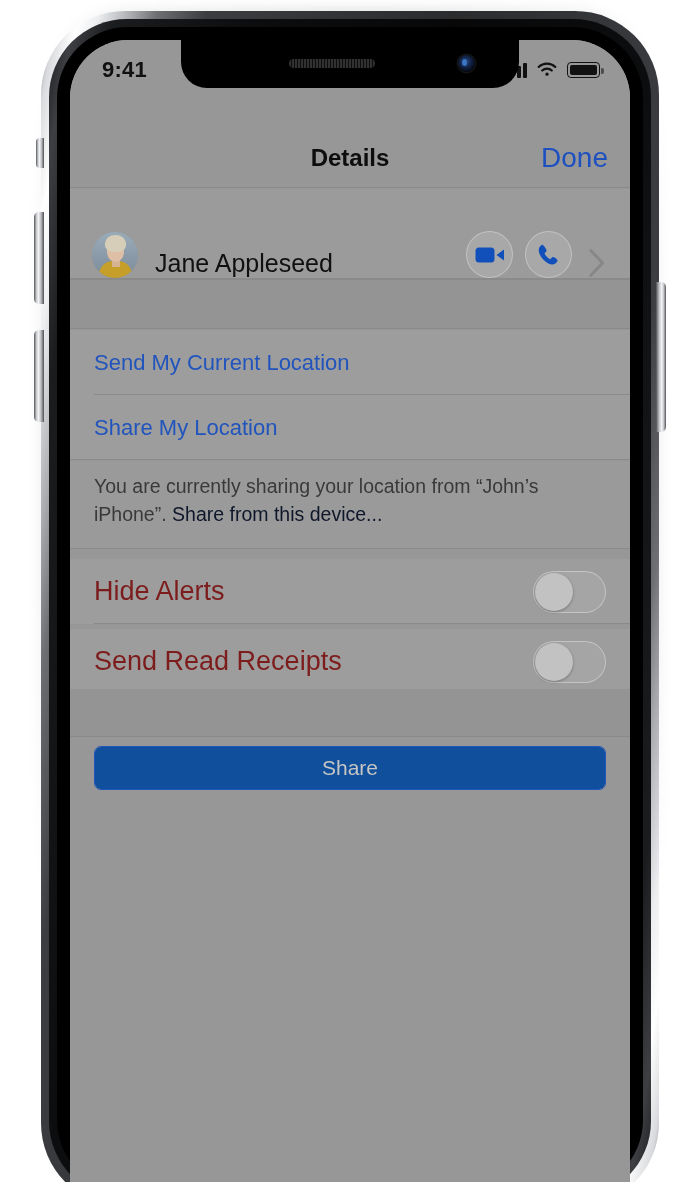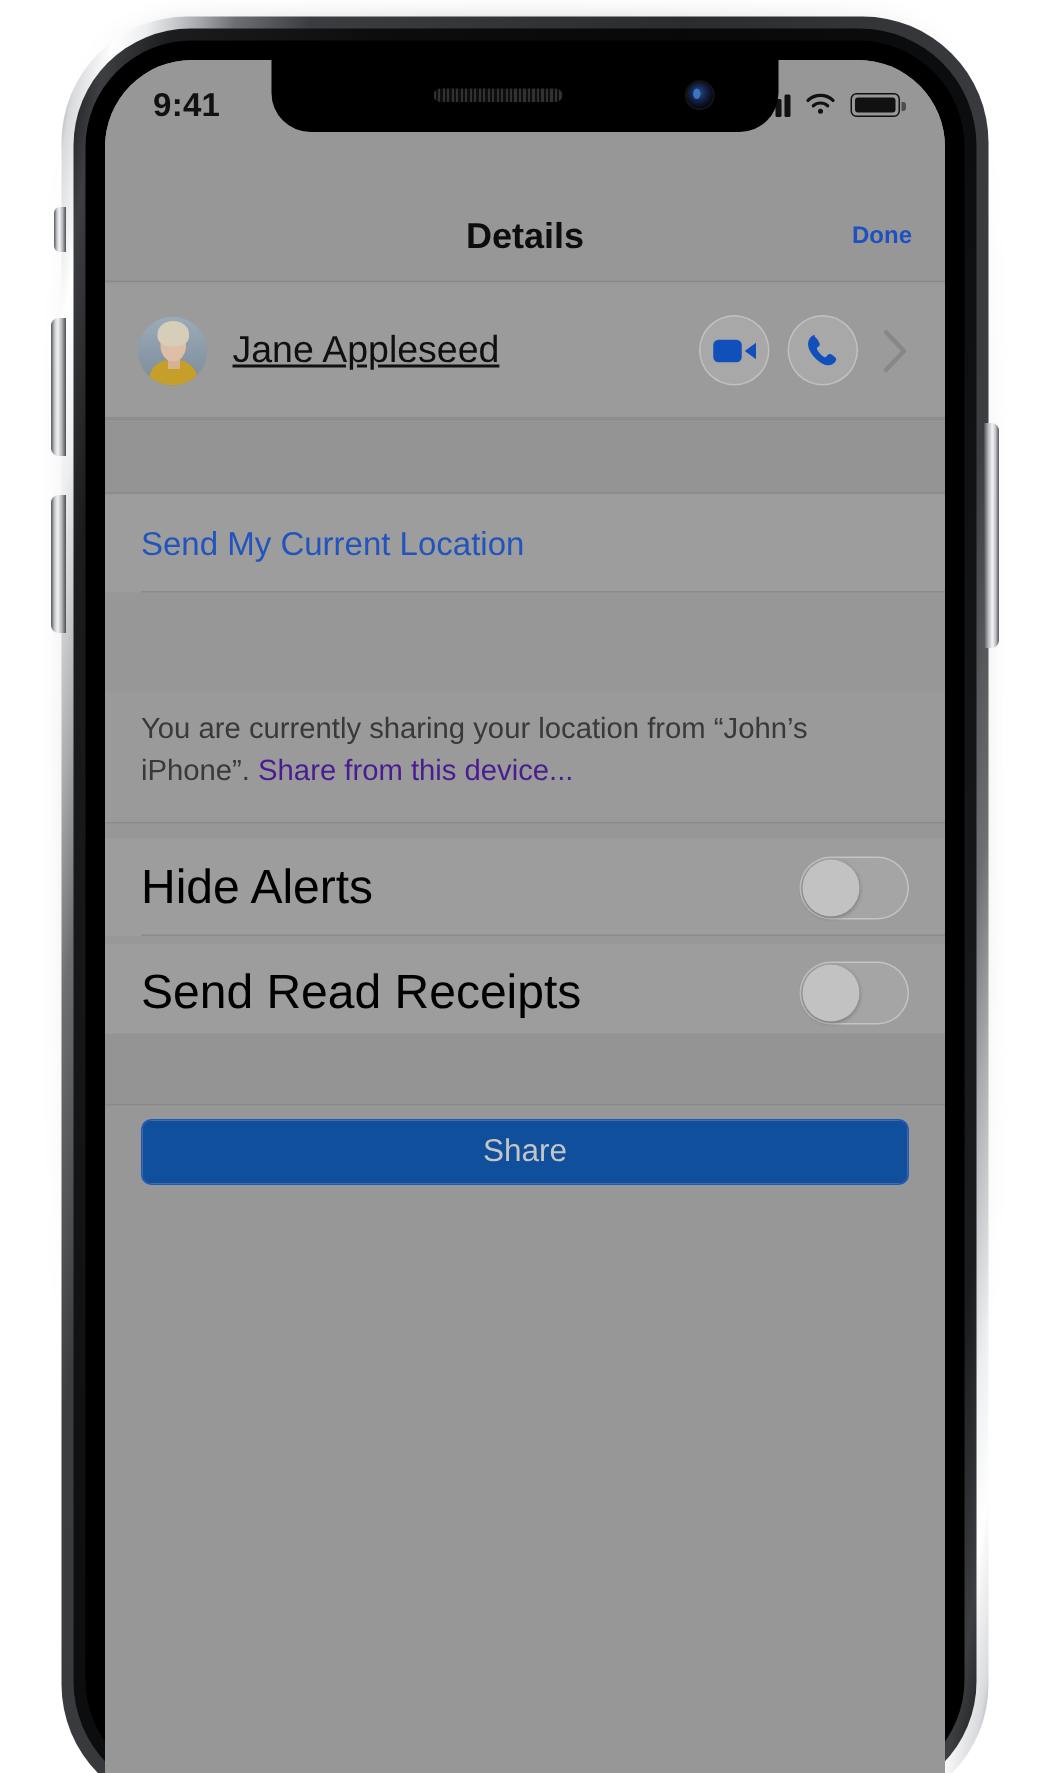--- a/index.html
+++ b/index.html
@@ -221,36 +221,35 @@
     border-bottom: 1px solid #8d8d8d;
   }
   .nav-title {
     font-size: 24px;
     font-weight: bold;
     color: #0e0e0e;
   }
   .nav-done {
     position: absolute;
     right: 22px;
-    font-size: 16px;
+    font-size: 28px;
     color: #1f52c4;
-    font-weight: bold;
+    font-weight: normal;
   }
 
   
   .contact-row {
     position: absolute;
     top: 149px; left: 0; right: 0;
     height: 90px;
     display: flex;
-    align-items: center;
+    align-items: flex-end;
     padding: 0 18px 0 22px;
     background: rgba(168,168,168,0.30);
     border-bottom: 1px solid #8d8d8d;
-    text-decoration: underline;
   }
   .avatar {
     width: 46px; height: 46px;
     border-radius: 50%;
     overflow: hidden;
     flex: 0 0 auto;
     background: #8d9aa6;
     position: relative;
   }
   .avatar .sky { position: absolute; inset: 0; background: linear-gradient(180deg,#9fb0bd 0%, #8c9dab 55%, #7f8f9c 100%); }
@@ -304,37 +303,37 @@
     position: absolute;
     left: 24px; right: 0; bottom: 0;
     height: 1px;
     background: #8d8d8d;
   }
   .cell-link {
     font-size: 22px;
     color: #2256c0;
   }
   .cell-label {
-    font-size: 32px;
-    color: #000000;
+    font-size: 27px;
+    color: #7f1d1d;
     flex: 1 1 auto;
   }
 
   
   .footnote {
     position: absolute;
     left: 0; right: 0;
     padding: 12px 30px 0 24px;
     background: rgba(170,170,170,0.22);
     font-size: 19.5px;
     line-height: 1.42;
     color: #3b3b3b;
     border-bottom: 1px solid #8d8d8d;
   }
-  .footnote .lnk { color: #4c1d95; }
+  .footnote .lnk { color: #0f172a; }
 
   
   .switch {
     position: relative;
     width: 73px; height: 42px;
     border-radius: 21px;
     background: rgba(200,200,200,0.22);
     border: 1.5px solid rgba(225,225,225,0.55);
     flex: 0 0 auto;
   }
@@ -480,20 +479,24 @@
         </svg>
       </div>
 
       <div class="group-gap" style="top:239px;height:50px;border-top:1px solid #8d8d8d;"></div>
 
       <div class="cell" style="top:290px;height:65px;">
         <span class="cell-link">Send My Current Location</span>
         <span class="sep"></span>
       </div>
 
+      <div class="cell" style="top:355px;height:65px;">
+        <span class="cell-link">Share My Location</span>
+        <span class="sep" style="left:0;"></span>
+      </div>
 
       <div class="footnote" style="top:421px;height:88px;">
         <span>You are currently sharing your location from “John’s iPhone”. </span><span class="lnk">Share from this device...</span>
       </div>
 
       <div class="cell" style="top:519px;height:65px;">
         <span class="cell-label">Hide Alerts</span>
         <span class="switch">
             <span class="knob"></span>
           </span>

